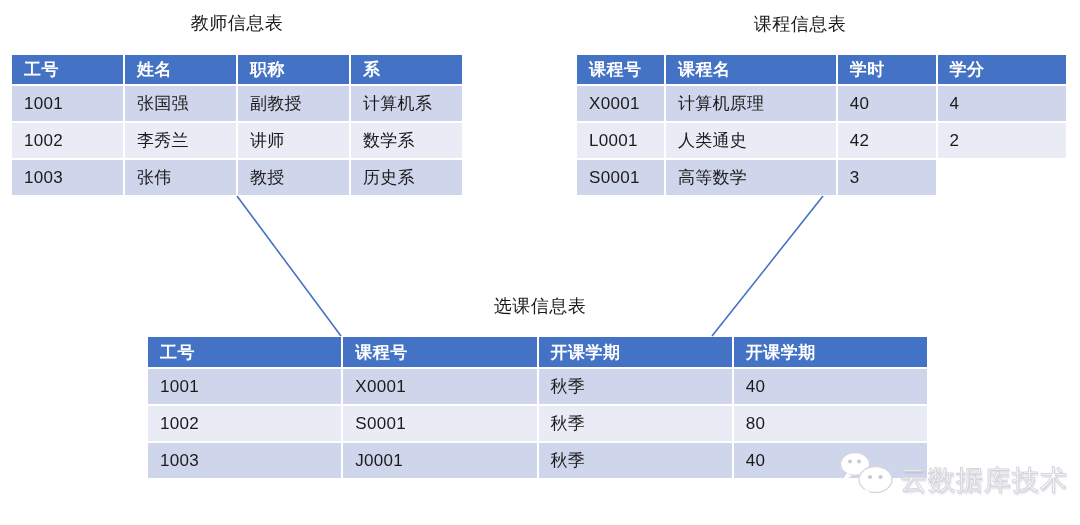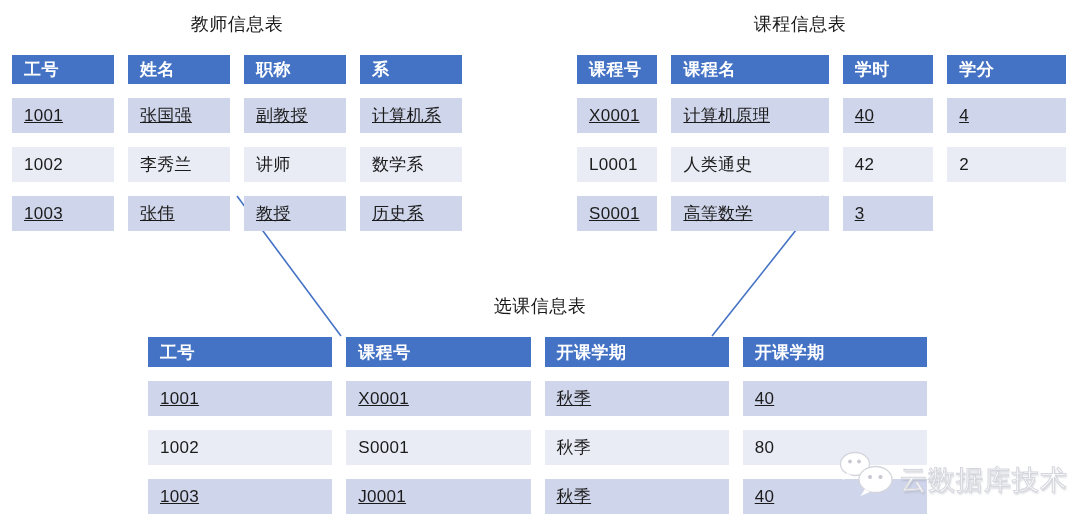--- a/index.html
+++ b/index.html
@@ -10,36 +10,36 @@
   }
   .connectors{position:absolute;left:0;top:0;z-index:1;}
   .conn{stroke:var(--line,#4472C4);stroke-width:1.6;fill:none;}
 
   .tbl-title{
     position:absolute;z-index:2;text-align:center;
     font-size:18px;line-height:24px;color:var(--title-text,#1a1a1a);
     letter-spacing:0.5px;
   }
   .grid{
-    position:absolute;z-index:2;display:grid;gap:14px;
+    position:absolute;z-index:2;display:grid;gap:2px;
     grid-template-rows:29px 35px 35px 35px;
   }
   .t-teacher{left:12px;top:55px;width:450px;grid-template-columns:repeat(4,1fr);}
   .t-course{left:577px;top:55px;width:489px;grid-template-columns:88fr 172fr 99fr 130fr;}
   .t-enroll{left:148px;top:337px;width:779px;grid-template-rows:30px 35px 35px 35px;grid-template-columns:repeat(4,1fr);}
   .hc{
     background:var(--header-bg,#4472C4);color:var(--header-text,#ffffff);
     font-weight:700;font-size:17px;display:flex;align-items:center;
     padding-left:12px;letter-spacing:0.5px;
   }
   .c{
     font-size:17px;color:var(--body-text,#1b1b1b);
     display:flex;align-items:center;padding-left:12px;letter-spacing:0.3px;
   }
-  .d{background:var(--band-dark,#CFD5EA);text-decoration:underline;}
+  .d{background:var(--band-dark,#CFD5EA);}
   .l{background:var(--band-light,#E9EBF5);}
 
   .watermark{
     position:absolute;left:838px;top:450px;z-index:3;
     display:flex;align-items:center;
   }
   .wm-text{
     font-size:27px;letter-spacing:1px;color:#ffffff;
     -webkit-text-stroke:1px #d5d6dd;
     text-shadow:1px 2px 2px rgba(150,153,168,0.45);
@@ -47,21 +47,21 @@
   }
 </style>
 </head>
 <body>
 
 <svg class="connectors" width="1080" height="525">
   <line class="conn" x1="237" y1="196" x2="341" y2="336"></line>
   <line class="conn" x1="823" y1="196" x2="712" y2="336"></line>
 </svg>
 
-<div class="tbl-title" style="left:12px;top:12px;width:450px;">教师信息表</div>
+<div class="tbl-title" style="left:12px;top:12px;width:450px;font-family:Liberation Mono, monospace;">教师信息表</div>
 <div class="grid t-teacher">
   <div class="hc">工号</div>
   <div class="hc">姓名</div>
   <div class="hc">职称</div>
   <div class="hc">系</div>
   <div class="c d">1001</div>
   <div class="c d">张国强</div>
   <div class="c d">副教授</div>
   <div class="c d">计算机系</div>
   <div class="c l">1002</div>

